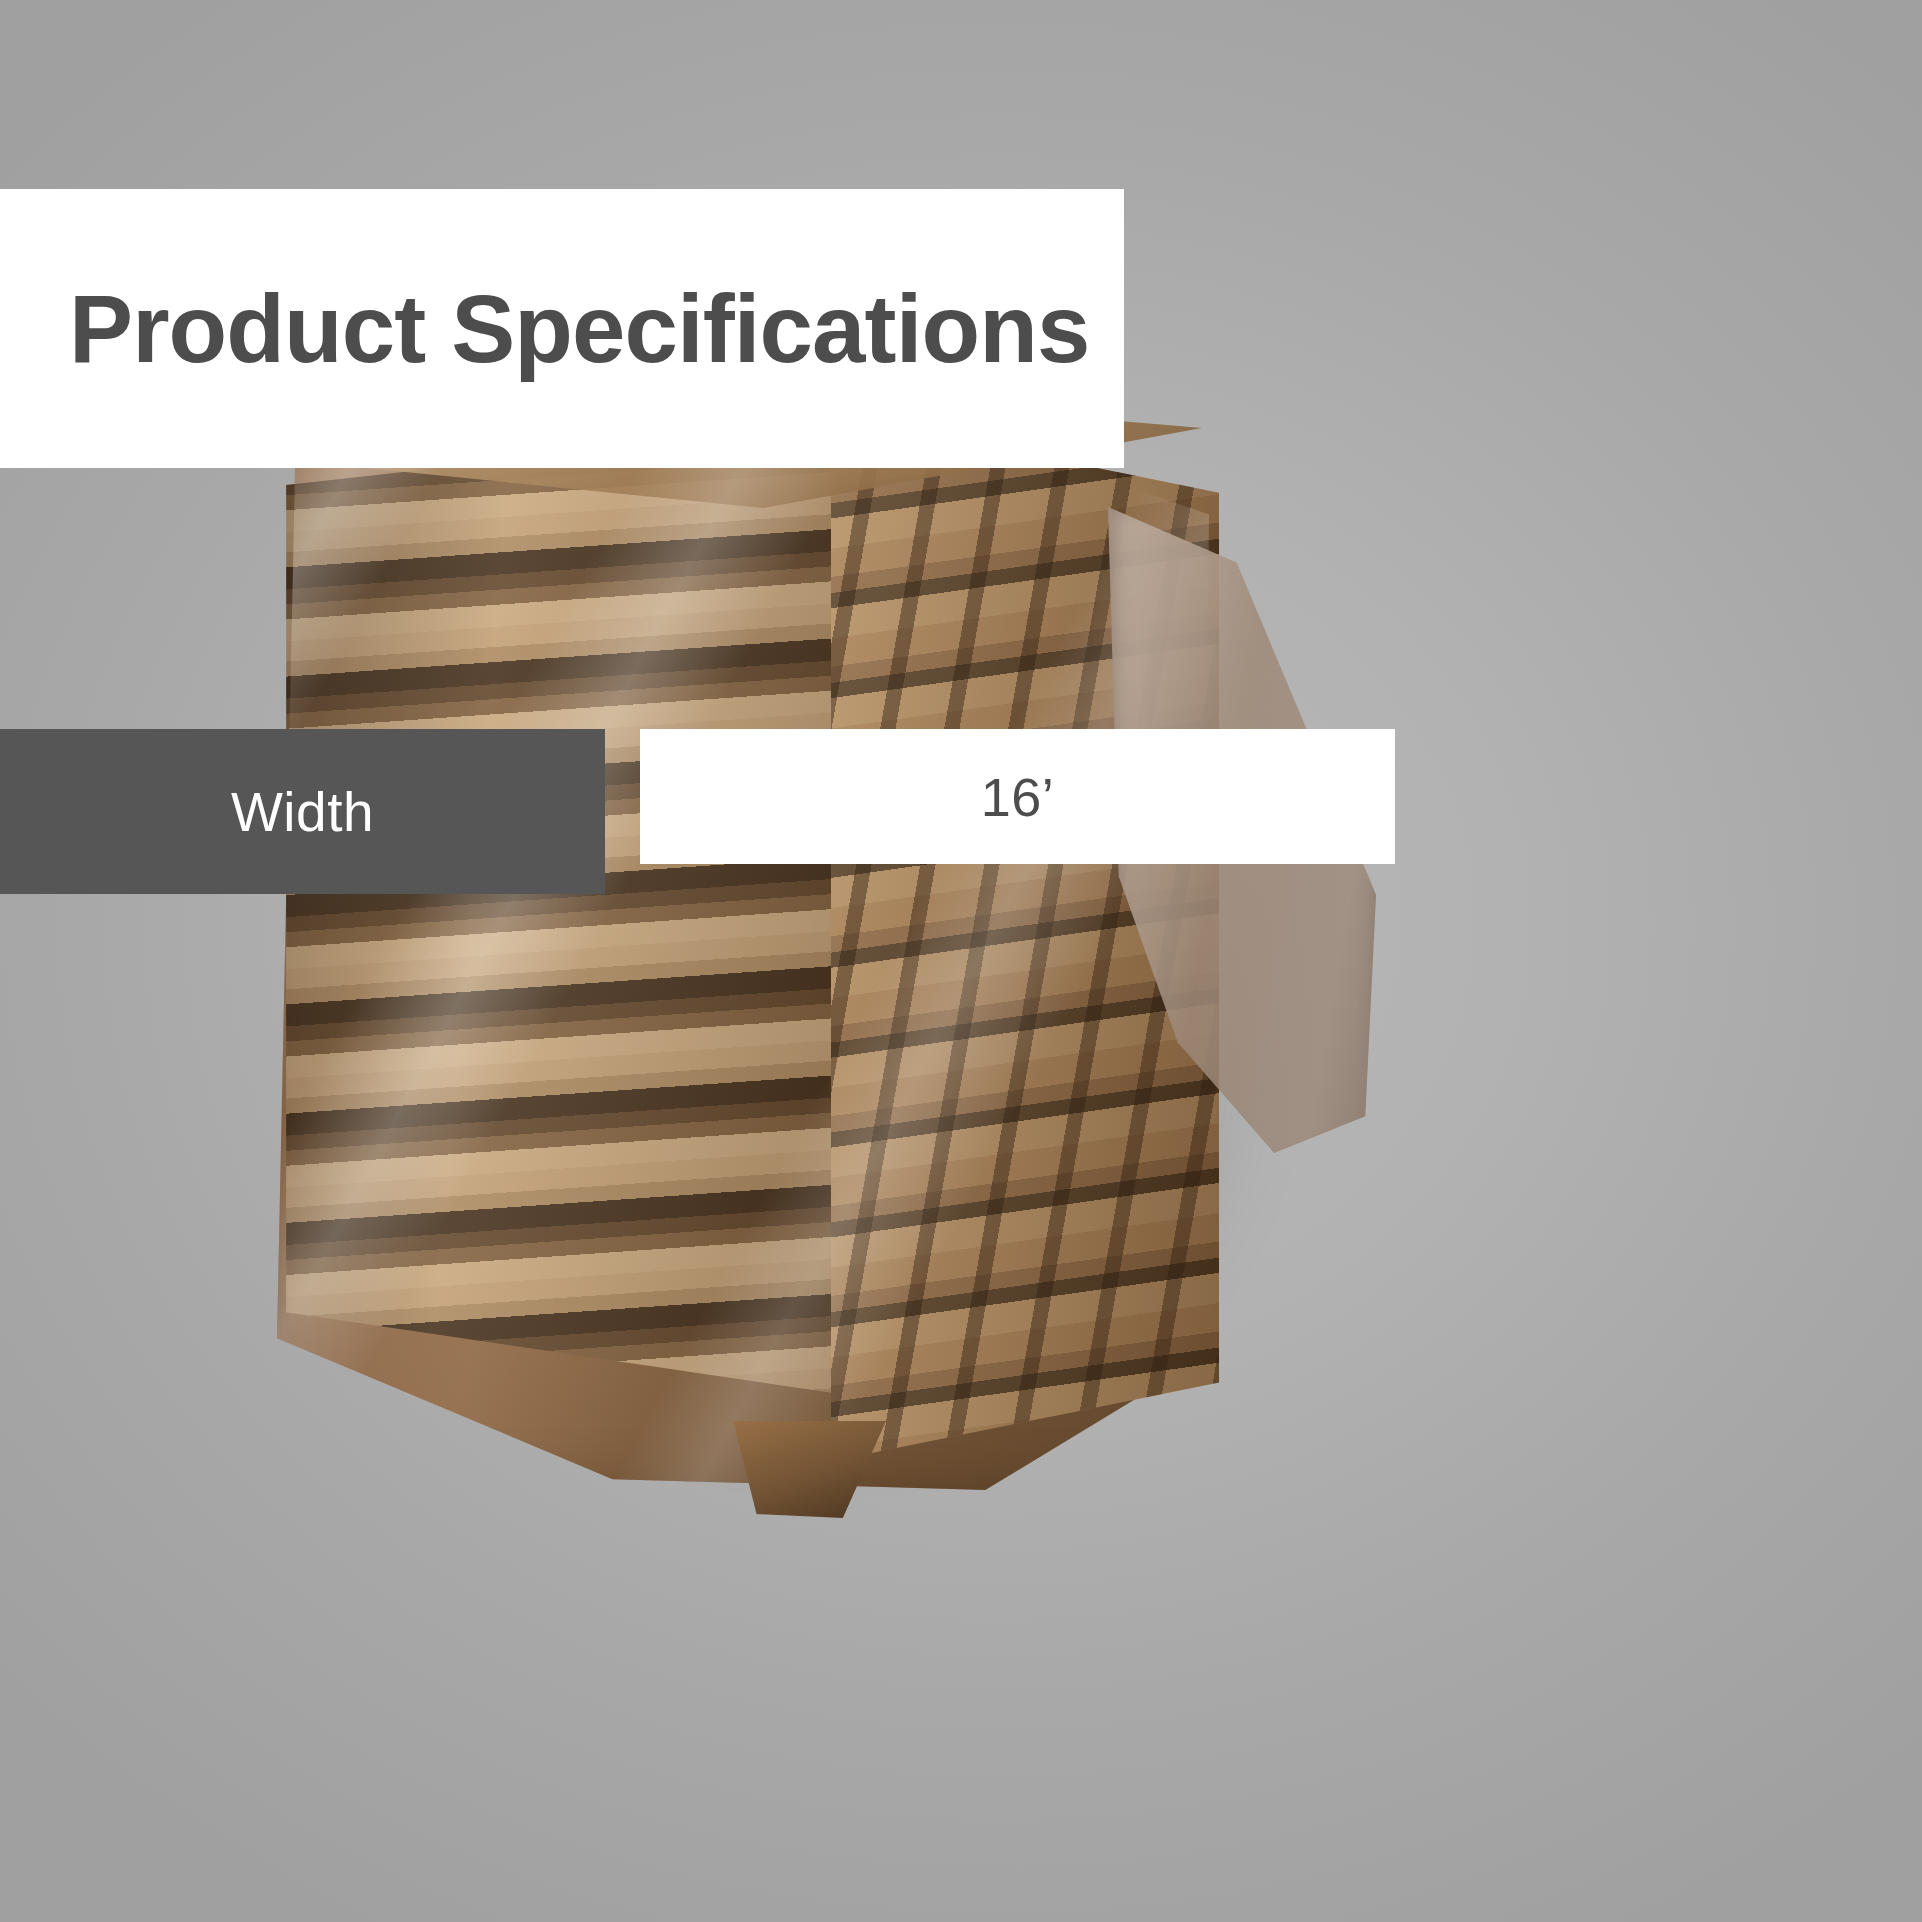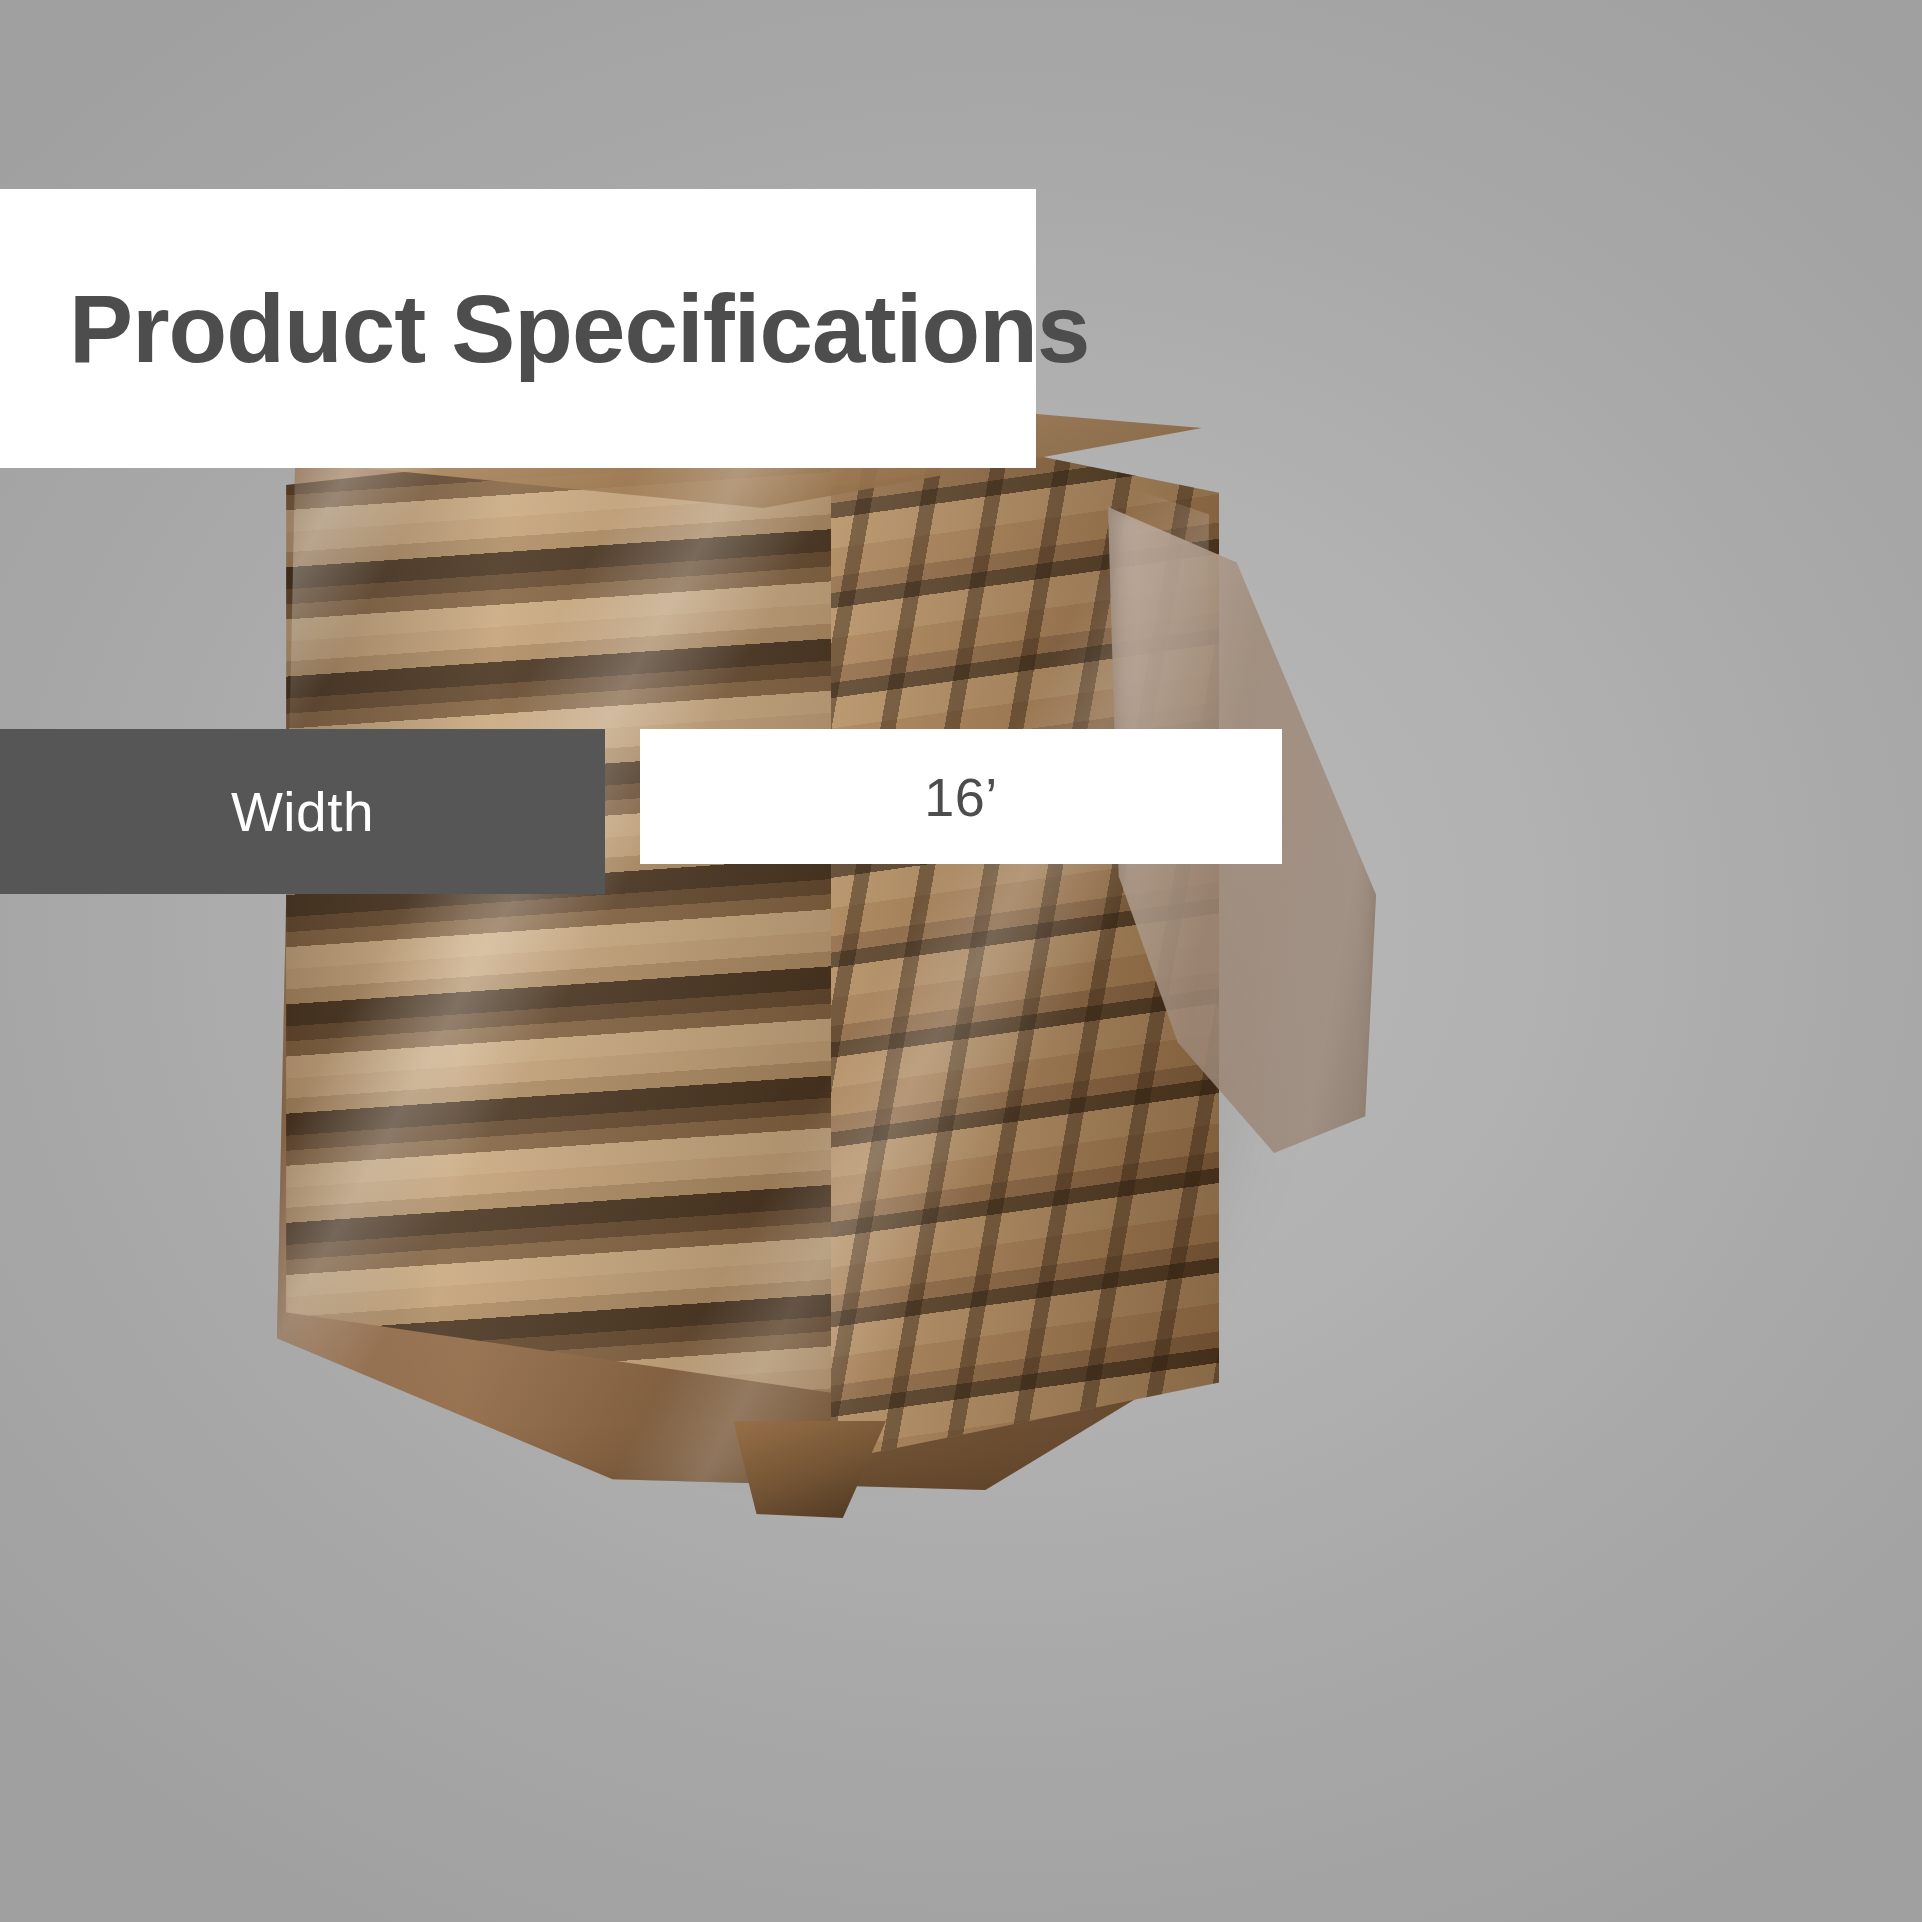--- a/index.html
+++ b/index.html
@@ -168,21 +168,21 @@
     height: 97px;
     clip-path: polygon(8% 0%, 100% 0%, 74% 100%, 22% 96%);
     background: linear-gradient(160deg, #9a7148 0%, #6f5132 60%, #4a3420 100%);
   }
 
   
   .title-banner {
     position: absolute;
     left: 0px;
     top: 189px;
-    width: 1036px;
+    width: 1124px;
     height: 279px;
     background: #ffffff;
     display: flex;
     align-items: center;
   }
   .title-text {
     margin-left: 69px;
     font-size: 96px;
     font-weight: 800;
     color: #4d4d4d;
@@ -219,21 +219,21 @@
   .spec-label span {
     color: #ffffff;
     font-size: 55px;
     font-weight: 400;
     letter-spacing: 0.5px;
   }
   .spec-value {
     position: absolute;
     left: 640px;
     top: 0px;
-    width: 642px;
+    width: 755px;
     height: 135px;
     background: #ffffff;
     display: flex;
     align-items: center;
     justify-content: center;
   }
   .spec-value span {
     color: #4d4d4d;
     font-size: 54px;
     font-weight: 400;

